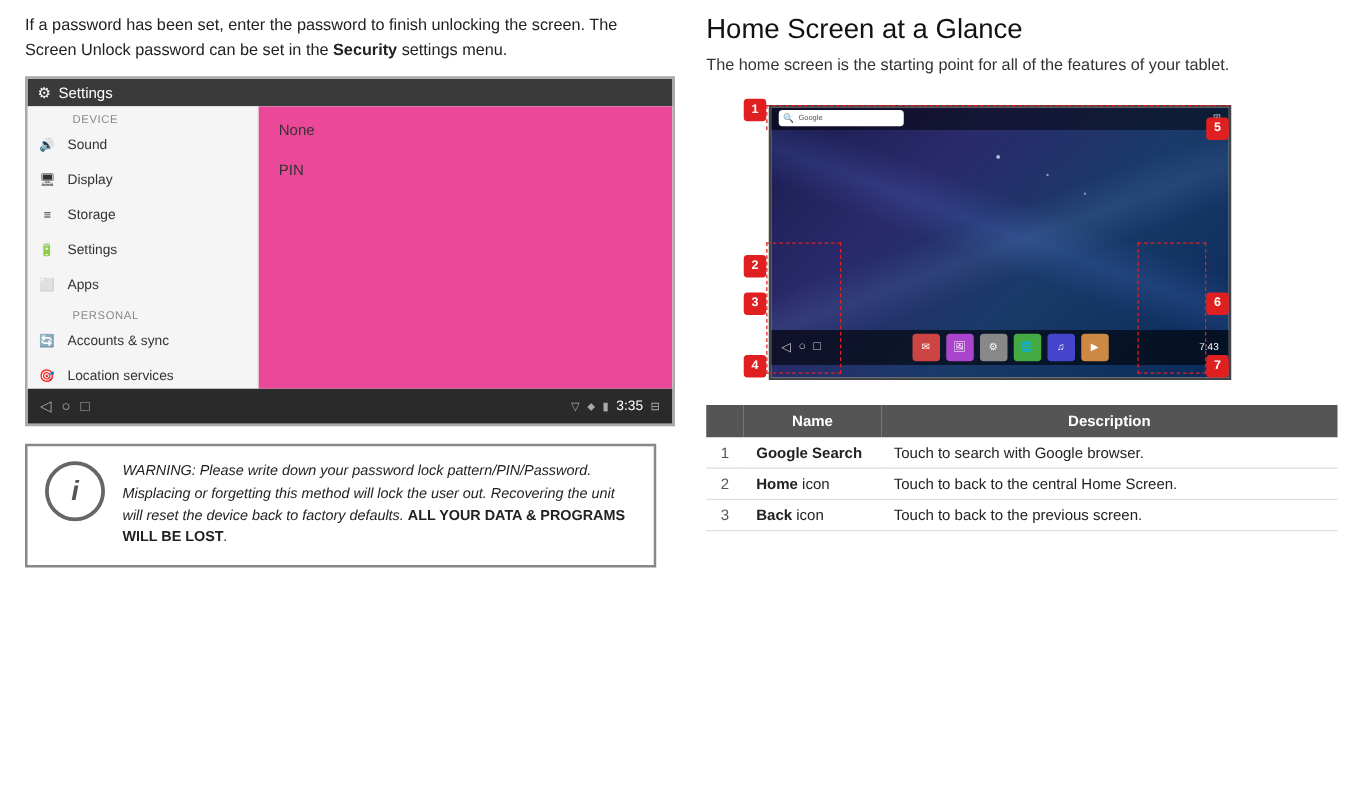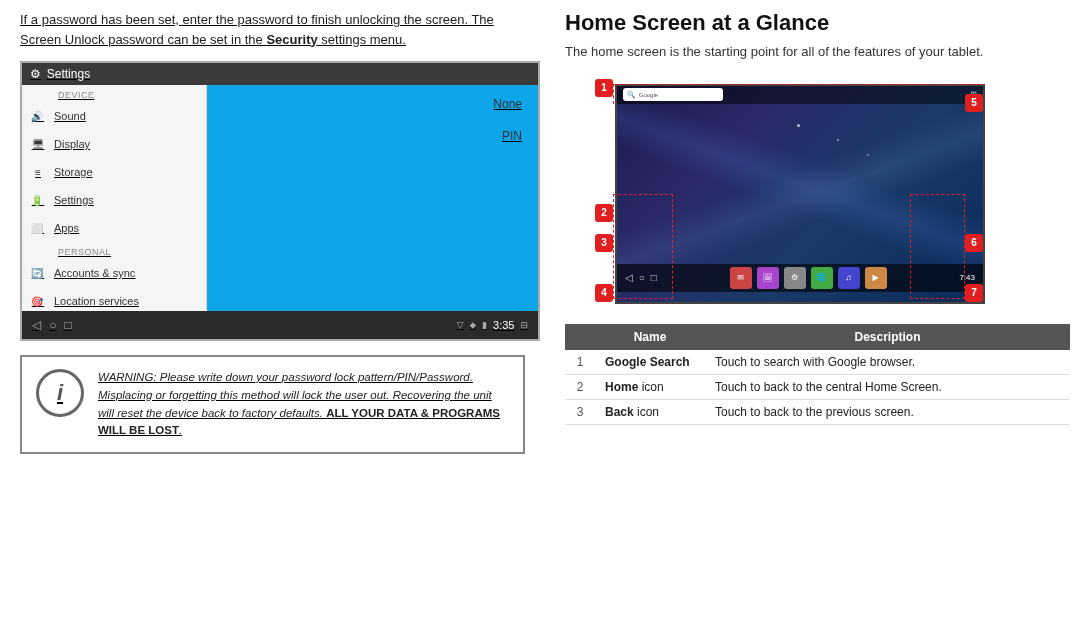--- a/index.html
+++ b/index.html
@@ -12,21 +12,20 @@
       display: flex;
     }
 
     
     .left-panel {
       width: 545px;
       height: 634px;
       padding: 10px 20px;
       display: flex;
       flex-direction: column;
-      text-decoration: underline;
     }
 
     .intro-text {
       font-size: 13px;
       line-height: 1.5;
       color: #222;
       margin-bottom: 12px;
     }
 
     .intro-text strong { font-weight: bold; }
@@ -90,26 +89,25 @@
       width: 16px;
       height: 16px;
       display: flex;
       align-items: center;
       justify-content: center;
       font-size: 10px;
     }
 
     .settings-content {
       flex: 1;
-      background: #0ea5e9;
+      background: #ec4899;
       padding: 8px 16px;
       display: flex;
       flex-direction: column;
       gap: 10px;
-      align-items: flex-end;
     }
 
     .settings-option {
       font-size: 12px;
       color: #333;
       padding: 4px 0;
       cursor: pointer;
     }
 
     
@@ -176,21 +174,21 @@
     .right-panel {
       width: 545px;
       height: 634px;
       padding: 10px 20px;
       display: flex;
       flex-direction: column;
     }
 
     .section-title {
       font-size: 22px;
-      font-weight: bold;
+      font-weight: normal;
       color: #111;
       margin-bottom: 6px;
     }
 
     .section-subtitle {
       font-size: 13px;
       color: #333;
       line-height: 1.5;
       margin-bottom: 12px;
     }

